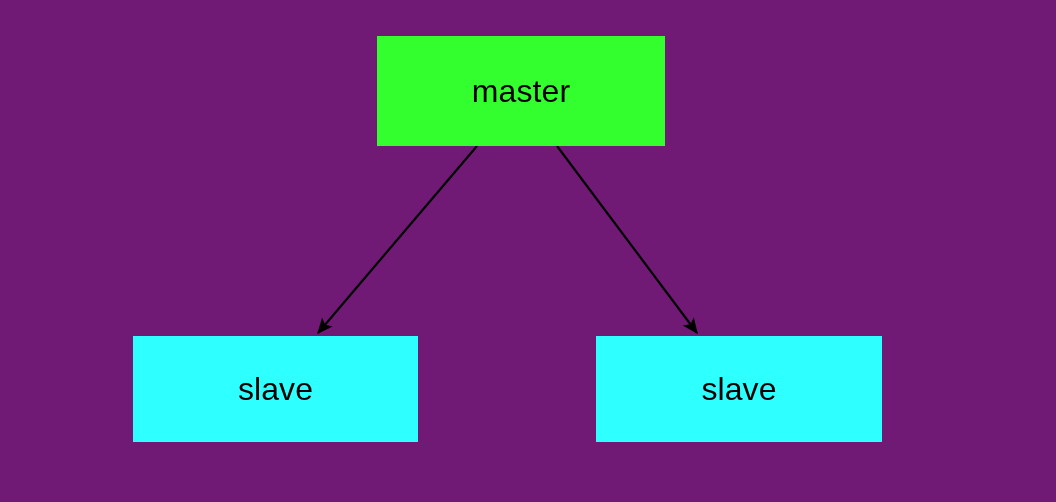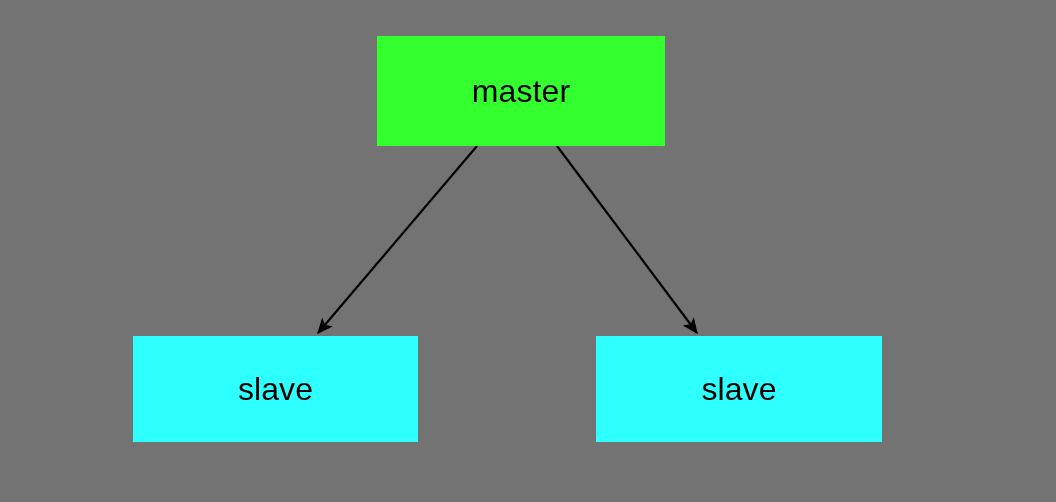--- a/index.html
+++ b/index.html
@@ -37,21 +37,21 @@
     left: 0;
     top: 0;
     width: 1056px;
     height: 502px;
     pointer-events: none;
   }
 </style>
 </head>
 <body>
 
-<div id="canvas" style="width: 1056px; height: 502px; background: #737373;">
+<div id="canvas" style="width: 1056px; height: 502px; background: #701a75;">
 
   <svg id="edge-layer" viewBox="0 0 1056 502" width="1056" height="502" xmlns="http://www.w3.org/2000/svg">
     <defs>
       <marker id="arrow-left" viewBox="0 0 10 10" refX="9.2" refY="5" markerWidth="7.2" markerHeight="7.2" orient="auto-start-reverse" markerUnits="strokeWidth">
         <path d="M 0 0.6 L 10 5 L 0 9.4 L 2.3 5 Z" fill="#000000"></path>
       </marker>
       <marker id="arrow-right" viewBox="0 0 10 10" refX="9.2" refY="5" markerWidth="7.2" markerHeight="7.2" orient="auto-start-reverse" markerUnits="strokeWidth">
         <path d="M 0 0.6 L 10 5 L 0 9.4 L 2.3 5 Z" fill="#000000"></path>
       </marker>
     </defs>

